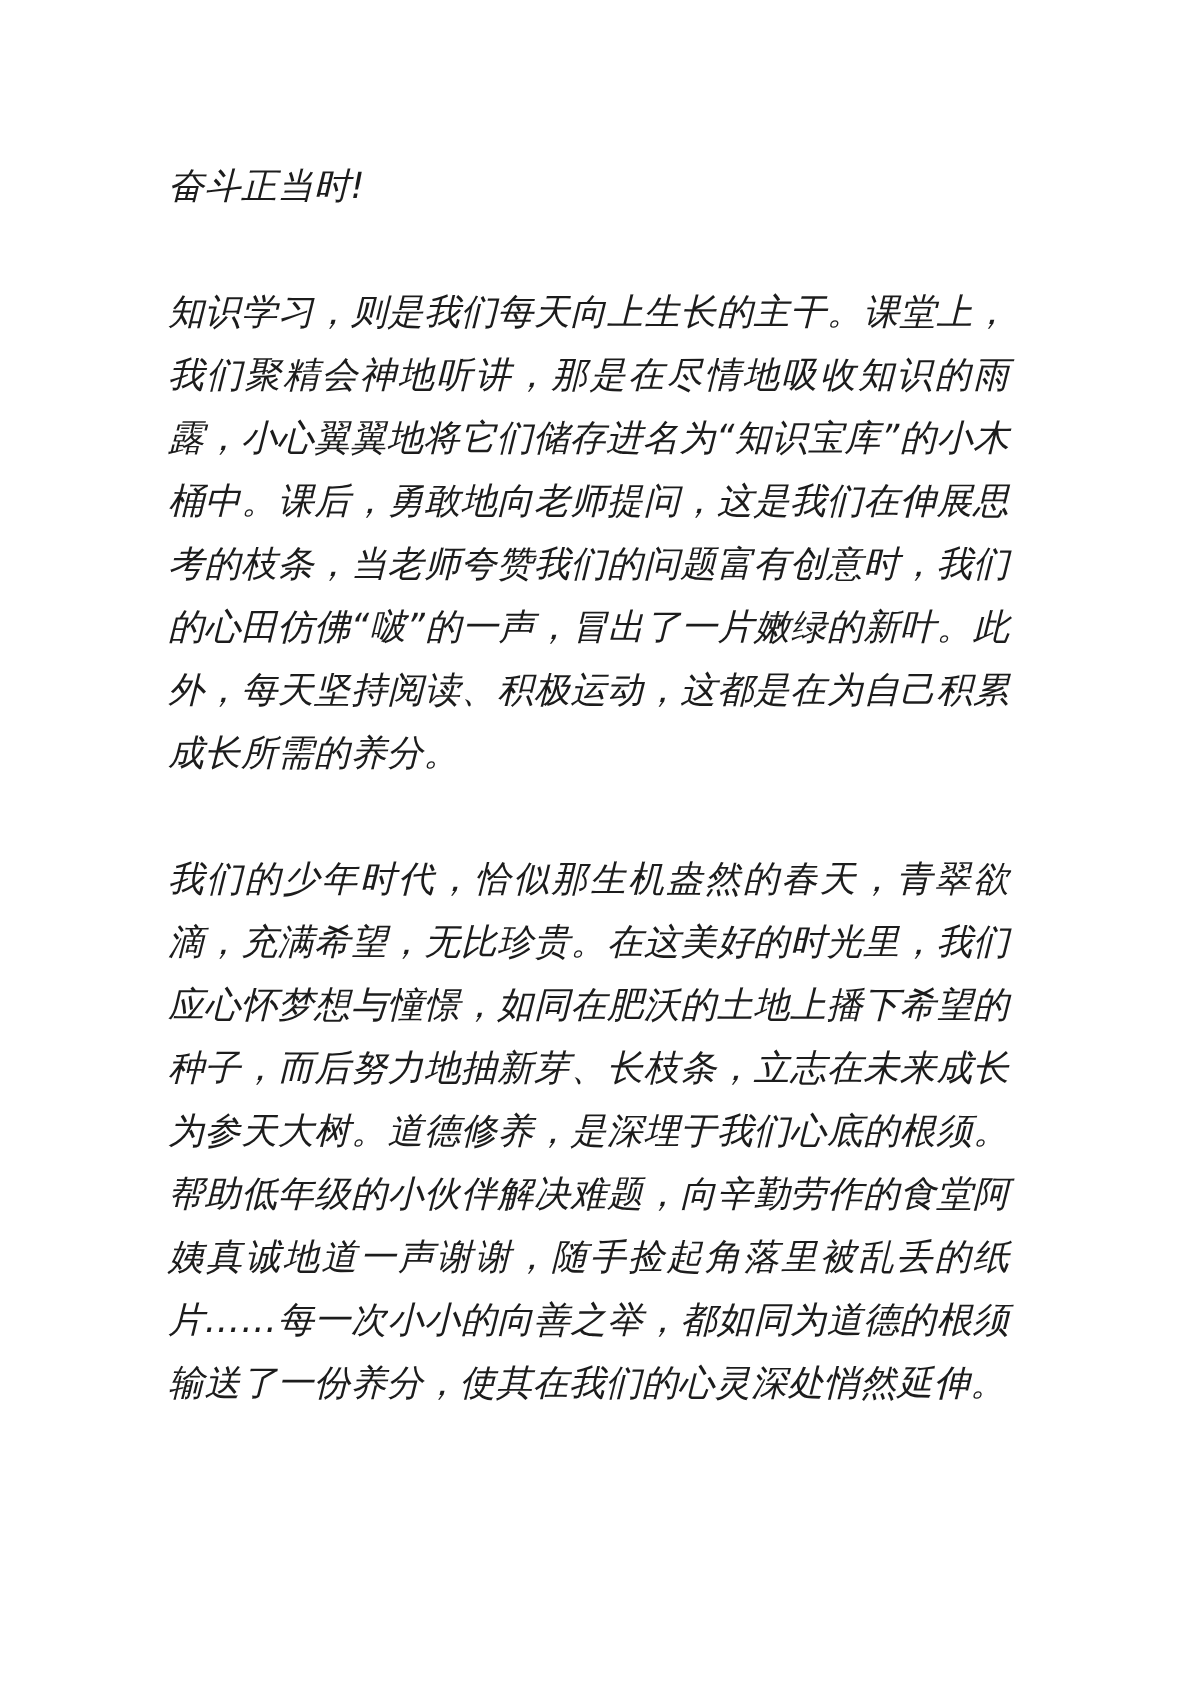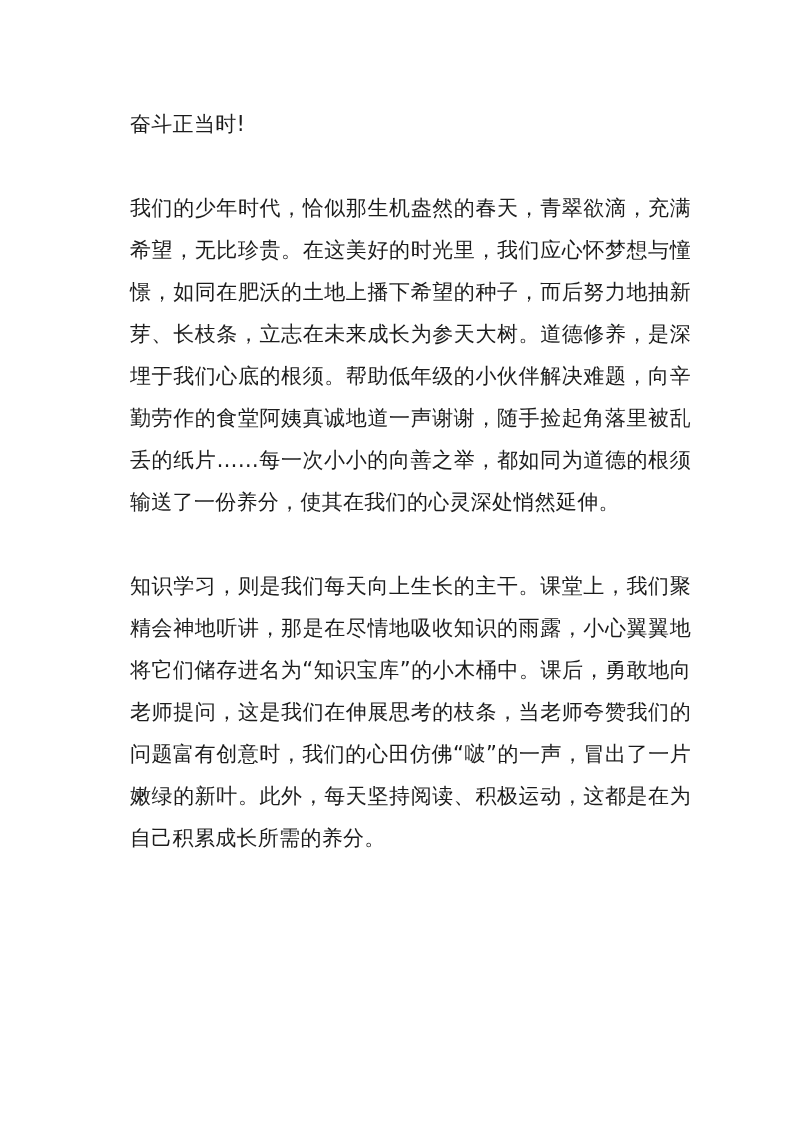--- a/index.html
+++ b/index.html
@@ -9,44 +9,45 @@
   }
   .page {
     position: relative;
     width: 793px;
     height: 1122px;
     background: #ffffff;
     overflow: hidden;
   }
   .content {
     position: absolute;
-    left: 130px;
+    left: 112px;
     top: 103px;
     width: 561px;
     font-family: "DejaVu Sans", "Liberation Sans", sans-serif;
-    font-size: 21px;
+    font-size: 24px;
     line-height: 42px;
     color: #1c1c1c;
     text-align: justify;
     text-justify: inter-ideograph;
     letter-spacing: 0.3px;
+    font-style: italic;
   }
   .content p {
     margin: 0 0 42px 0;
     padding: 0;
   }
   .content p:last-child {
     margin-bottom: 0;
   }
   .content p.heading {
     text-align: left;
   }
 </style>
 </head>
 <body>
 
 <div class="page">
   <div class="content">
     <p class="heading">奋斗正当时!</p>
+    <p class="para">知识学习，则是我们每天向上生长的主干。课堂上，我们聚精会神地听讲，那是在尽情地吸收知识的雨露，小心翼翼地将它们储存进名为“知识宝库”的小木桶中。课后，勇敢地向老师提问，这是我们在伸展思考的枝条，当老师夸赞我们的问题富有创意时，我们的心田仿佛“啵”的一声，冒出了一片嫩绿的新叶。此外，每天坚持阅读、积极运动，这都是在为自己积累成长所需的养分。</p>
     <p class="para">我们的少年时代，恰似那生机盎然的春天，青翠欲滴，充满希望，无比珍贵。在这美好的时光里，我们应心怀梦想与憧憬，如同在肥沃的土地上播下希望的种子，而后努力地抽新芽、长枝条，立志在未来成长为参天大树。道德修养，是深埋于我们心底的根须。帮助低年级的小伙伴解决难题，向辛勤劳作的食堂阿姨真诚地道一声谢谢，随手捡起角落里被乱丢的纸片……每一次小小的向善之举，都如同为道德的根须输送了一份养分，使其在我们的心灵深处悄然延伸。</p>
-    <p class="para">知识学习，则是我们每天向上生长的主干。课堂上，我们聚精会神地听讲，那是在尽情地吸收知识的雨露，小心翼翼地将它们储存进名为“知识宝库”的小木桶中。课后，勇敢地向老师提问，这是我们在伸展思考的枝条，当老师夸赞我们的问题富有创意时，我们的心田仿佛“啵”的一声，冒出了一片嫩绿的新叶。此外，每天坚持阅读、积极运动，这都是在为自己积累成长所需的养分。</p>
   </div>
 </div>
 
 </body></html>

